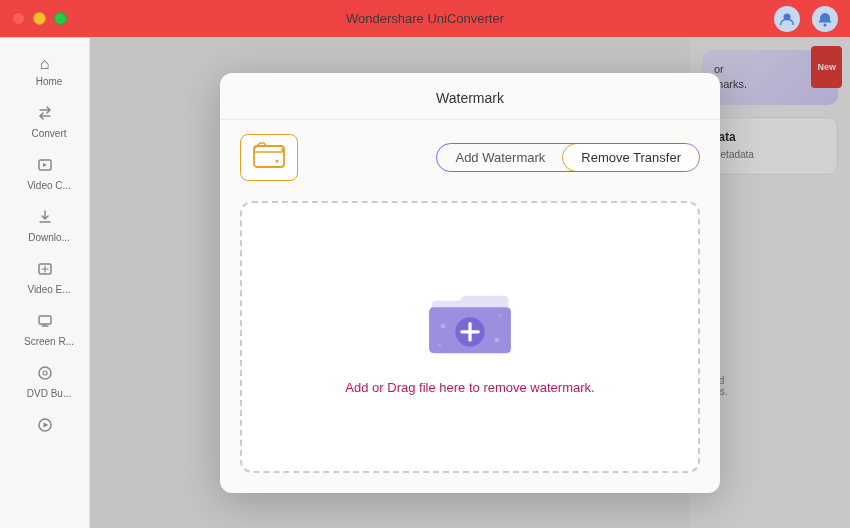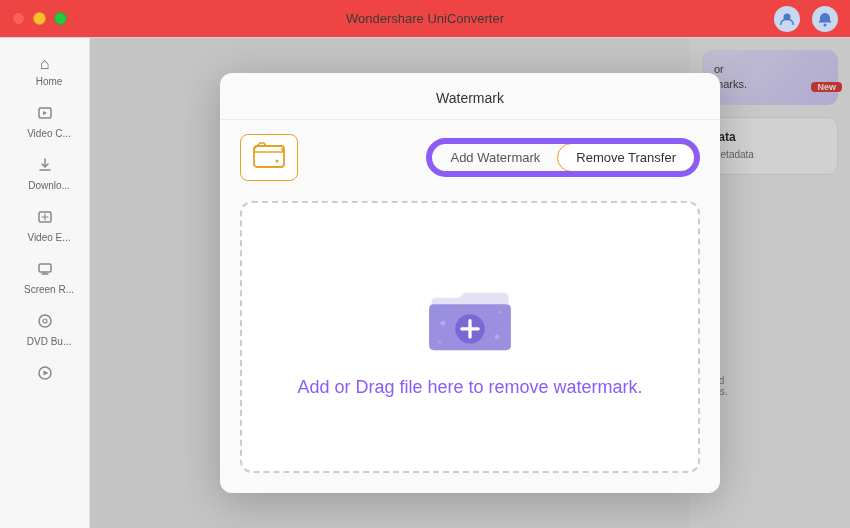--- a/index.html
+++ b/index.html
@@ -169,21 +169,21 @@
       background: white;
       display: flex;
       align-items: center;
       gap: 6px;
       cursor: pointer;
       font-size: 13px;
       color: #e8a020;
     }
     .tab-group {
       display: flex;
-      border: 6px solid #8b5cf6;
+      border: 1px solid #8b5cf6;
       border-radius: 20px;
       overflow: hidden;
       margin-left: auto;
     }
     .tab-btn {
       padding: 6px 18px;
       font-size: 13px;
       border: none;
       background: transparent;
       cursor: pointer;
@@ -215,22 +215,22 @@
     }
     .folder-icon-wrap {
       position: relative;
       margin-bottom: 16px;
     }
     .folder-svg {
       width: 90px;
       height: 80px;
     }
     .drop-zone-text {
-      font-size: 18px;
-      color: #8b5cf6;
+      font-size: 13px;
+      color: #be185d;
       text-align: center;
     }
 
     
     .right-panel {
       width: 180px;
       background: #f5f5f5;
       padding: 12px;
       flex-shrink: 0;
     }
@@ -241,24 +241,23 @@
       margin-bottom: 12px;
       position: relative;
     }
     .new-badge {
       position: absolute;
       top: -4px;
       right: -4px;
       background: #e8403a;
       color: white;
       font-size: 9px;
-      padding: 0 6px;
+      padding: 16px 6px;
       border-radius: 4px;
       font-weight: 700;
-      margin-top: 36px;
     }
     .promo-text {
       font-size: 11px;
       color: #444;
       line-height: 1.4;
     }
     .feature-card {
       background: white;
       border-radius: 10px;
       padding: 12px;
@@ -307,20 +306,28 @@
   <div class="main-layout">
 
     <div class="sidebar">
       <div class="sidebar-item">
         <span class="sidebar-icon">⌂</span>
         <span class="sidebar-label">Home</span>
       </div>
       <div class="sidebar-item">
         <span class="sidebar-icon">
           <svg width="16" height="16" viewBox="0 0 16 16" fill="none">
+              <path d="M3 5h10M10 2l3 3-3 3M13 11H3M6 8l-3 3 3 3" stroke="#888" stroke-width="1.5" stroke-linecap="round"></path>
+            </svg>
+        </span>
+        <span class="sidebar-label">Convert</span>
+      </div>
+      <div class="sidebar-item">
+        <span class="sidebar-icon">
+          <svg width="16" height="16" viewBox="0 0 16 16" fill="none">
               <rect x="2" y="3" width="12" height="10" rx="1.5" stroke="#888" stroke-width="1.5"></rect>
               <path d="M6 6l4 2-4 2V6z" fill="#888"></path>
             </svg>
         </span>
         <span class="sidebar-label">Video C...</span>
       </div>
       <div class="sidebar-item">
         <span class="sidebar-icon">
           <svg width="16" height="16" viewBox="0 0 16 16" fill="none">
               <path d="M8 2v8M5 7l3 3 3-3M3 13h10" stroke="#888" stroke-width="1.5" stroke-linecap="round"></path>

